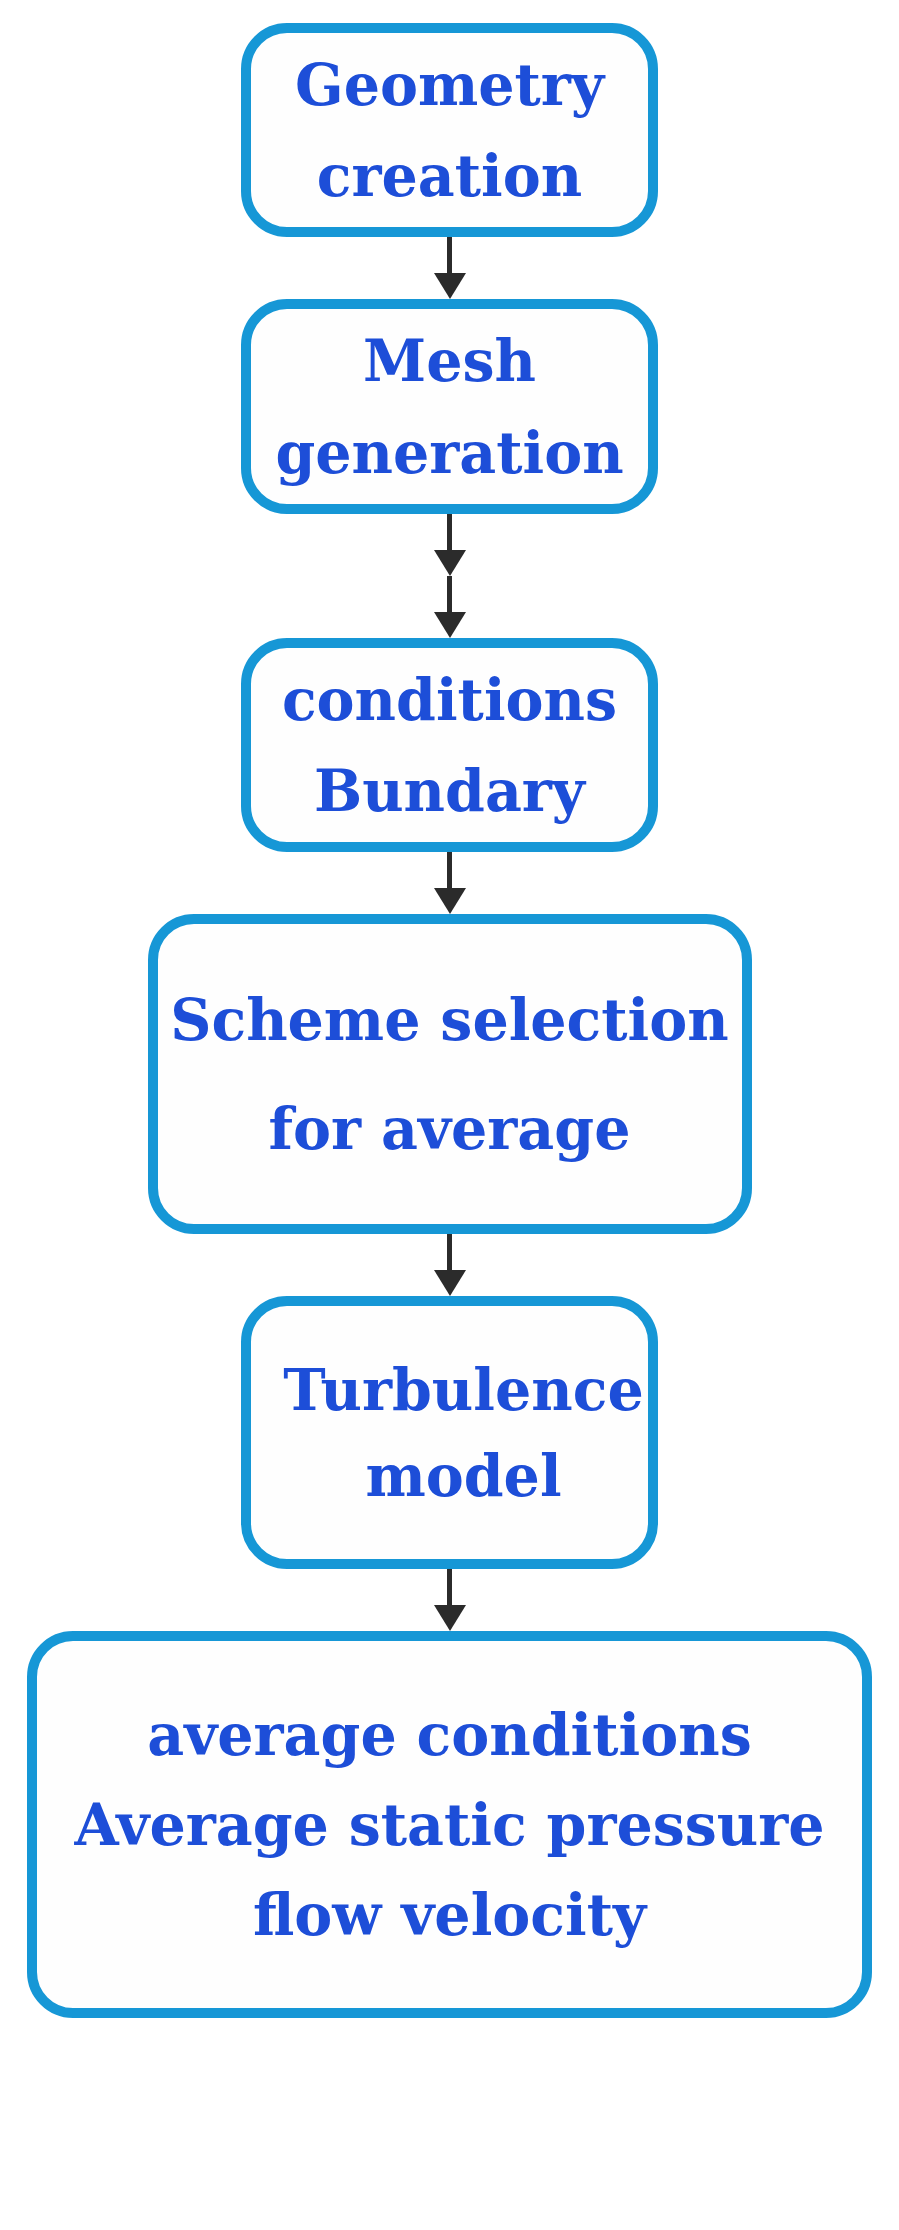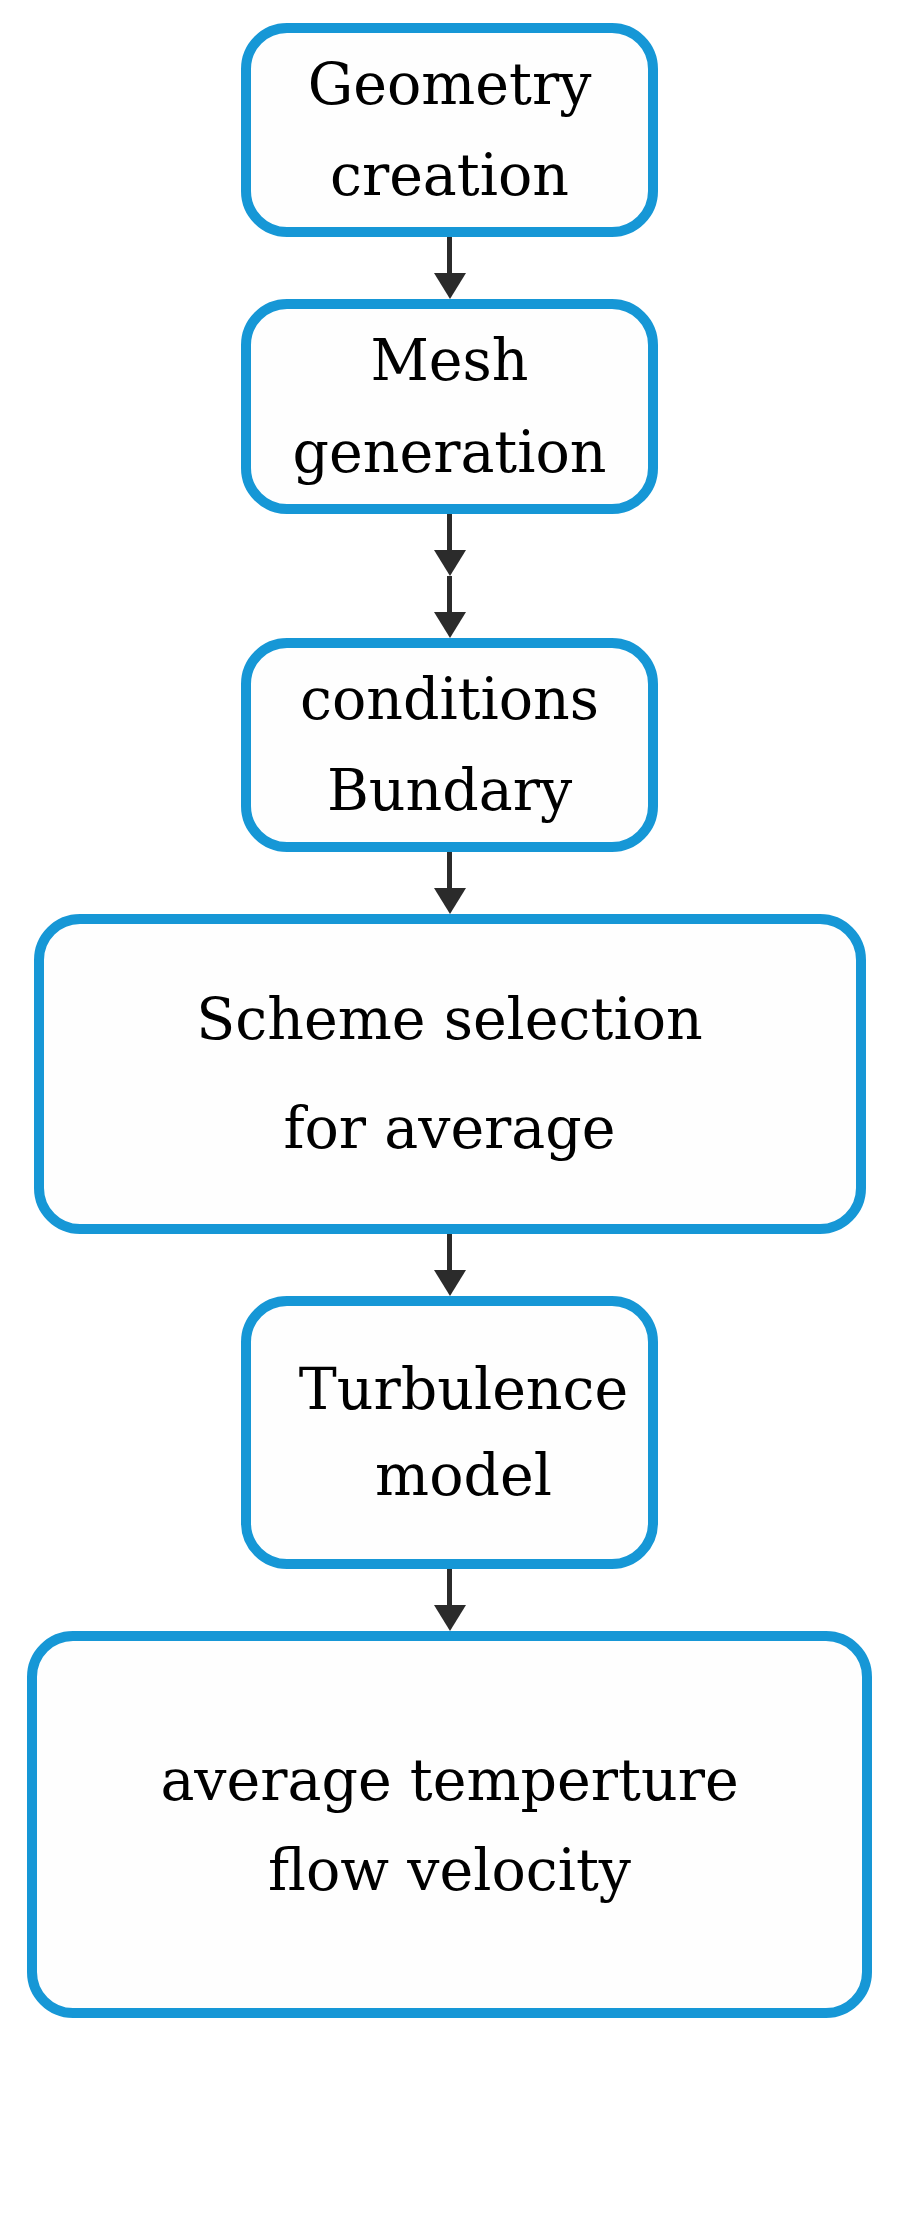--- a/index.html
+++ b/index.html
@@ -31,28 +31,28 @@
     min-height: 205px;
     display: flex;
     flex-direction: column;
     justify-content: center;
     align-items: center;
     padding: 6px 14px;
     flex-shrink: 0;
   }
   .node .line {
     font-size: 57px;
-    font-weight: normal;
-    color: #000000;
+    font-weight: bold;
+    color: #1d4ed8;
     line-height: 1.6;
     text-align: left;
     white-space: nowrap;
   }
   .node.wide {
-    width: 832px;
+    width: 604px;
     min-height: 320px;
     gap: 17px;
   }
   .node.widest {
     width: 845px;
     min-height: 387px;
   }
   .node.tall3 {
     min-height: 273px;
   }
@@ -133,17 +133,18 @@
     <div class="line">Turbulence</div>
     <div class="line">model</div>
   </div>
 
   <div class="arrow">
     <div class="stem"></div>
     <div class="head"></div>
   </div>
 
   <div class="node widest">
-    <div class="line">average temperture</div>
+    <div class="line">average conditions</div>
+    <div class="line">Average static pressure</div>
     <div class="line">flow velocity</div>
   </div>
 
 </div>
 
 </body></html>

